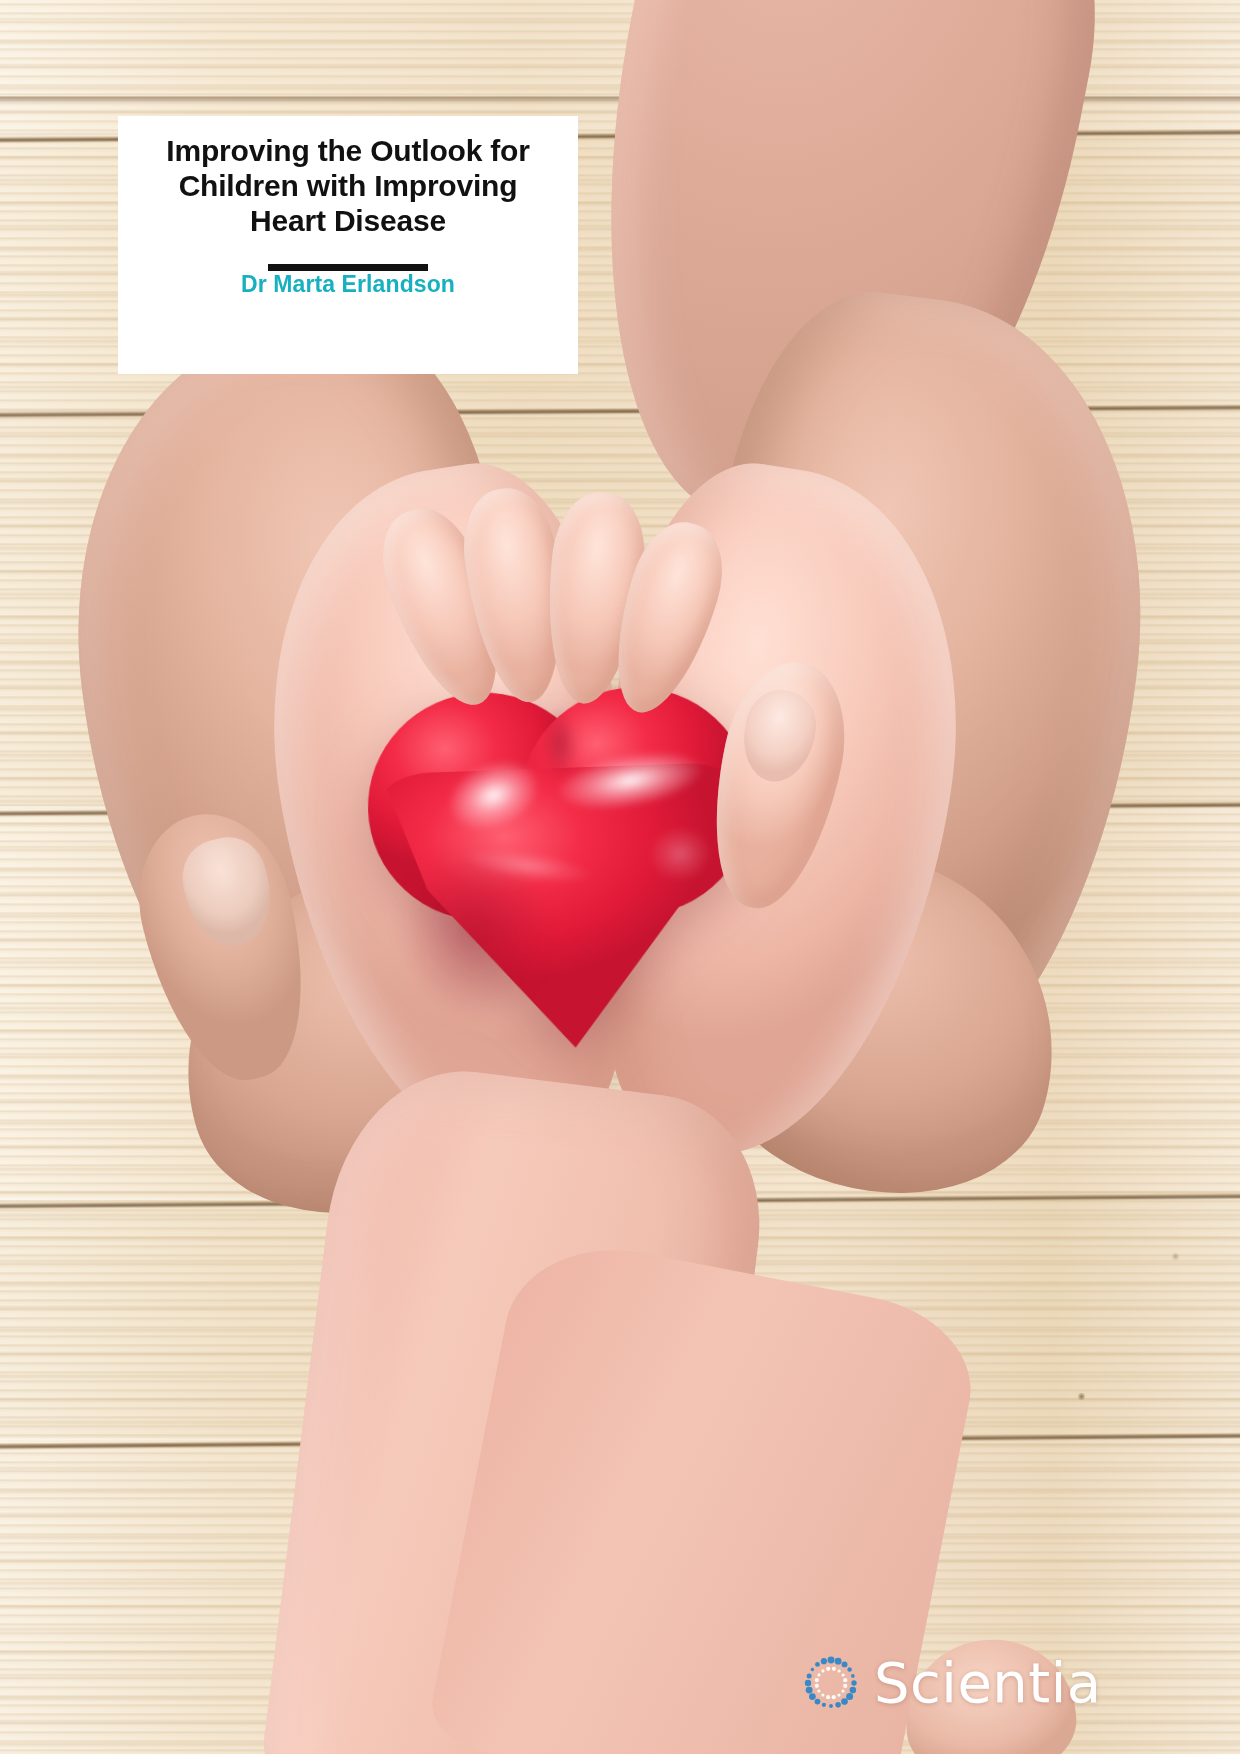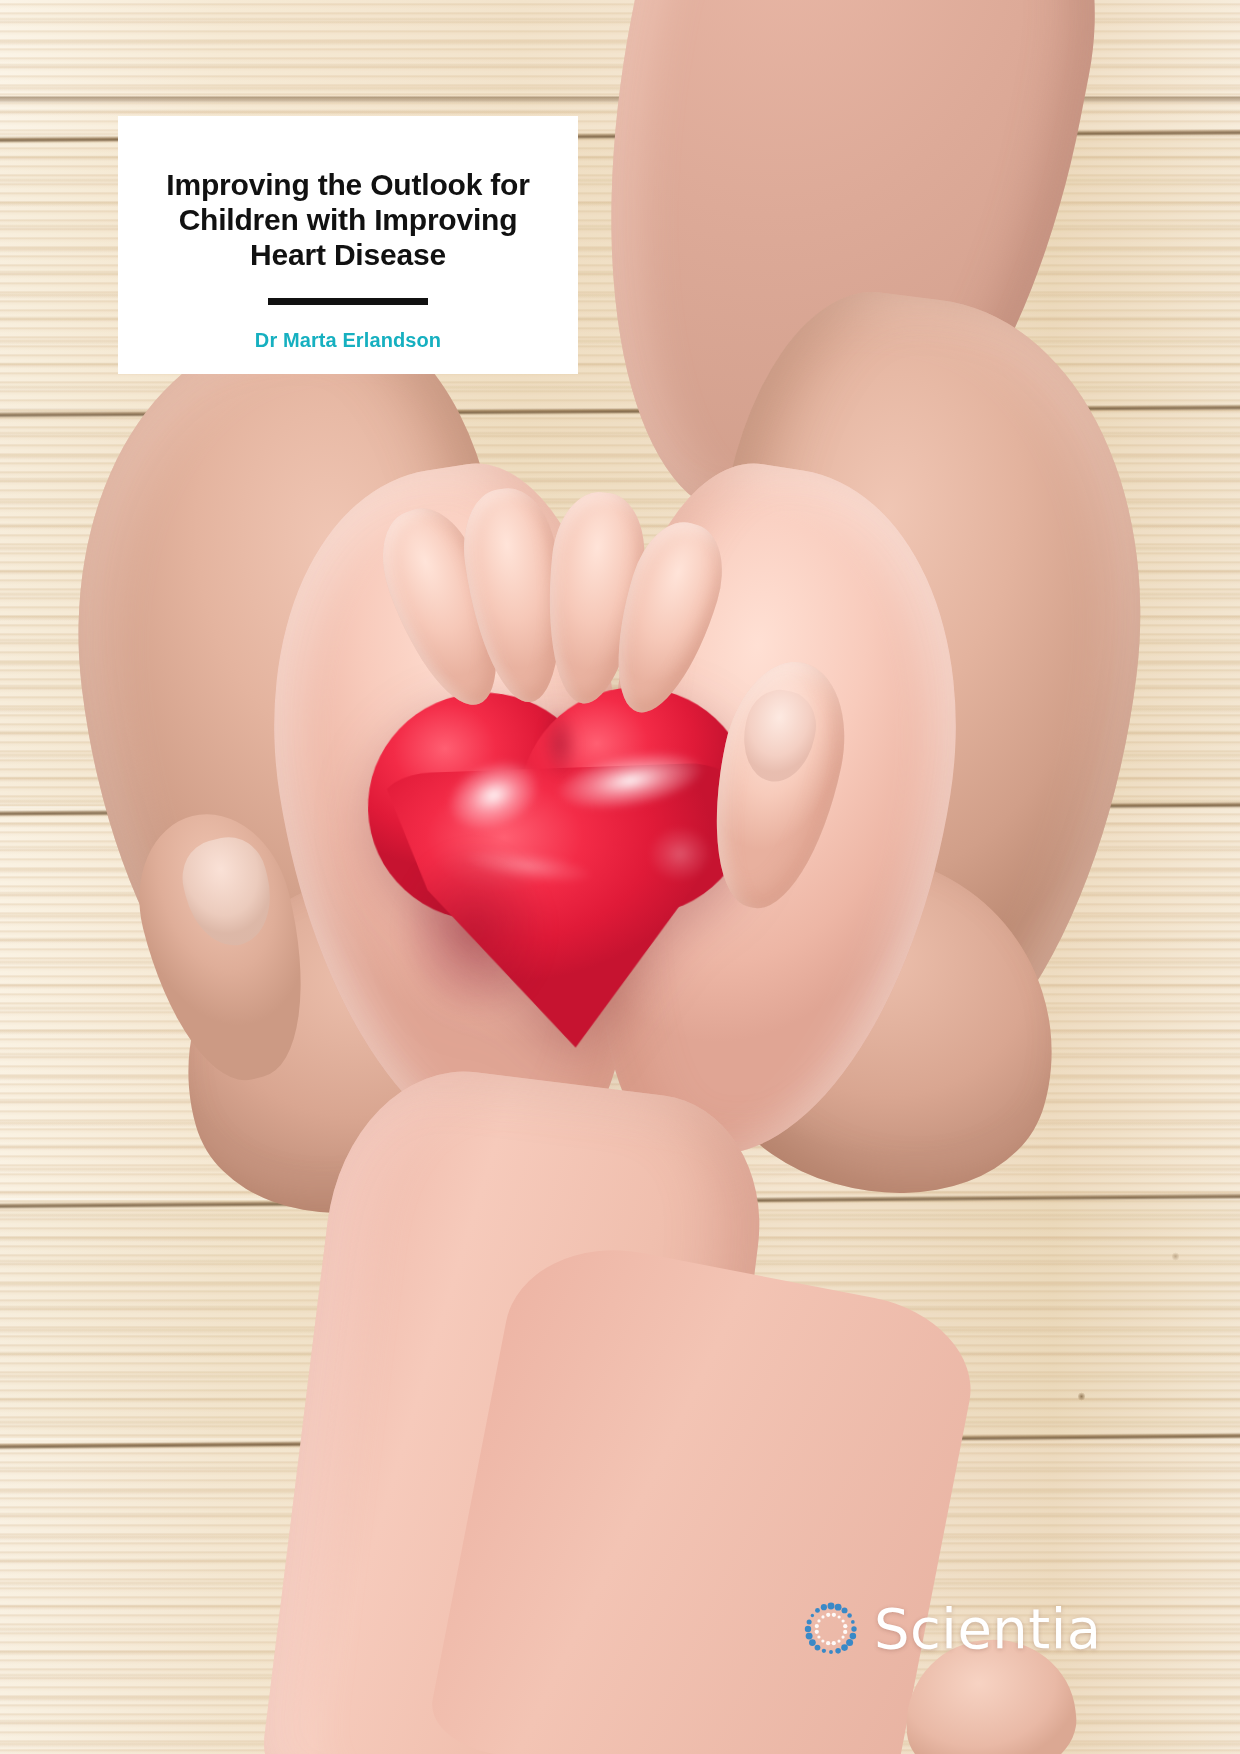--- a/index.html
+++ b/index.html
@@ -301,47 +301,46 @@
     background:radial-gradient(50% 50% at 50% 50%, rgba(122,86,58,.20), rgba(122,86,58,0) 72%);
     filter:blur(26px);
   }
 
   
   .title-card {
     position:absolute;
     left:118px; top:116px;
     width:460px; height:258px;
     background:#ffffff;
-    padding:52px 30px 0 30px;
+    padding:18px 30px 0 30px;
     text-align:center;
   }
   .title-card h1 {
     font-size:30px;
     line-height:1.16;
     font-weight:700;
     color:#111111;
     letter-spacing:-0.2px;
     font-family:"Liberation Sans", sans-serif;
   }
   .rule {
     width:160px; height:7px; background:#111111;
     margin:26px auto 0 auto;
   }
   .author {
-    margin-top:24px;
-    font-size:20px;
+    font-size:23px;
     font-weight:700;
     color:#16b0c0;
     letter-spacing:.1px;
   }
 
   
   .logo {
     position:absolute;
-    left:800px; top:1590px;
+    left:800px; top:1644px;
     width:330px; height:78px;
     display:flex; align-items:center; gap:12px;
   }
   .logo-mark { position:relative; width:62px; height:62px; flex:0 0 62px; }
   .logo-word {
     font-size:56px; font-weight:400; color:#ffffff;
     letter-spacing:.5px; line-height:1;
     font-family:"DejaVu Sans", sans-serif;
     text-shadow:0 1px 4px rgba(120,70,60,.30);
   }

